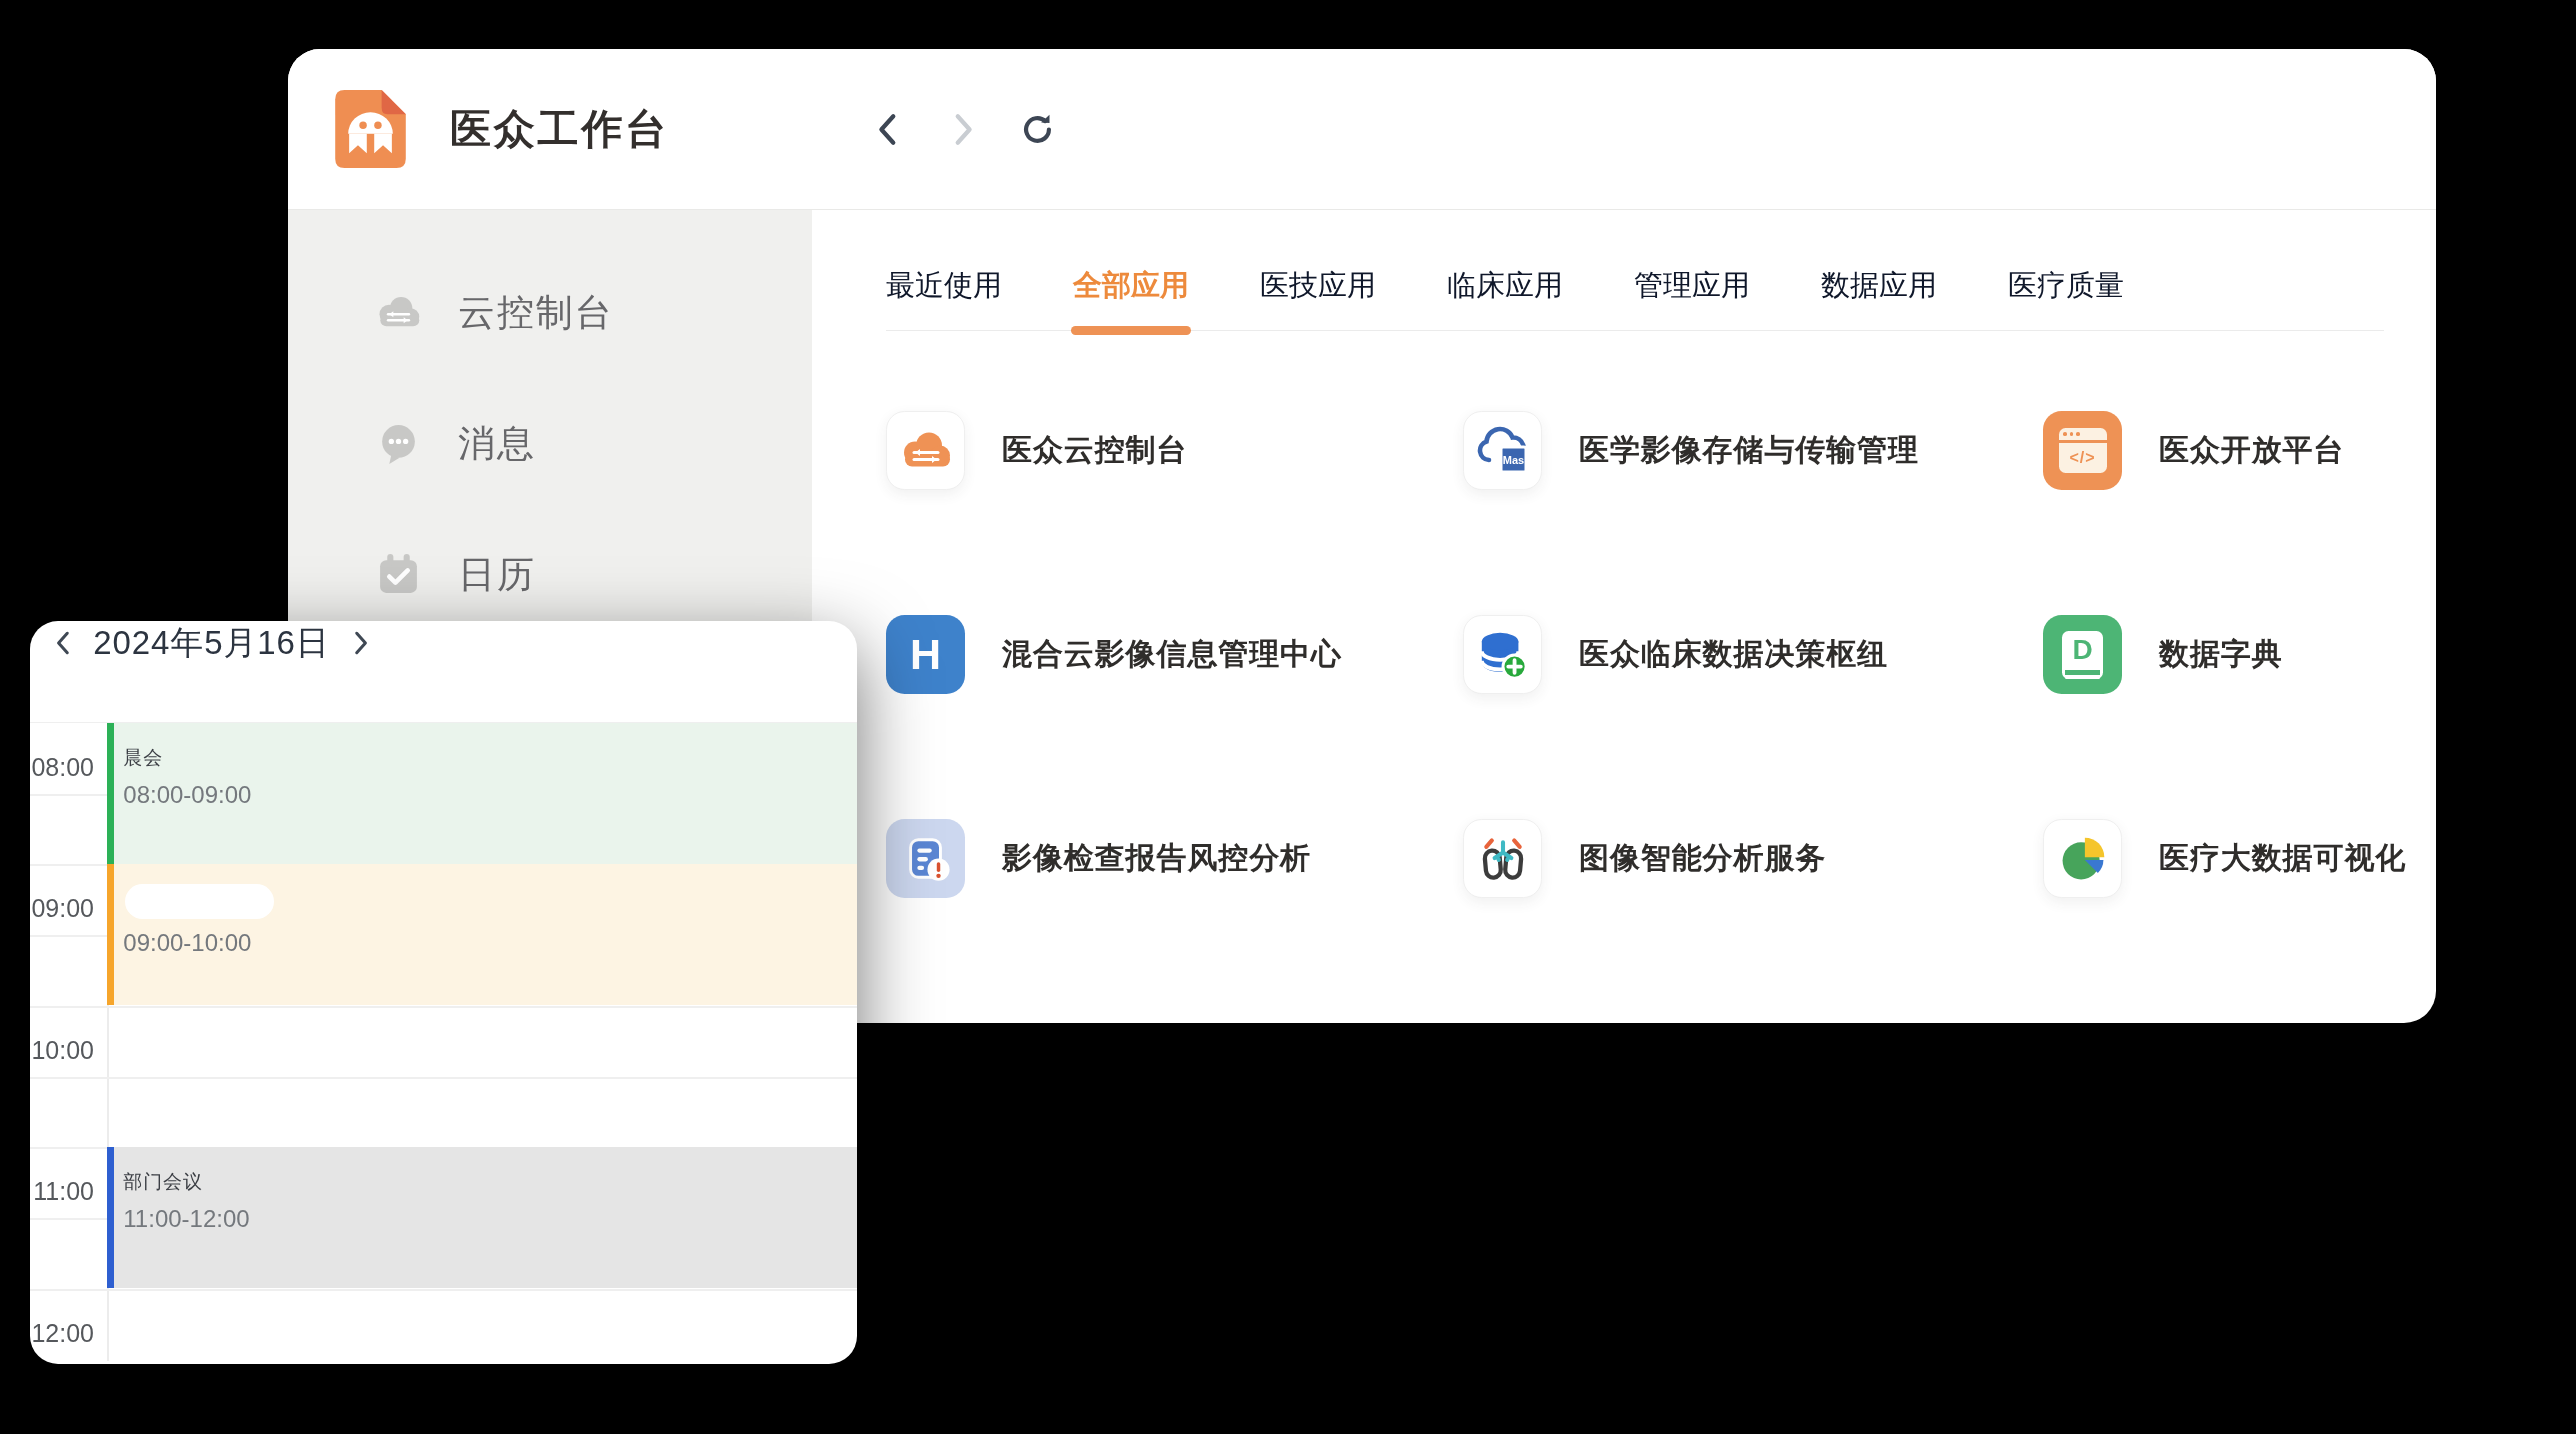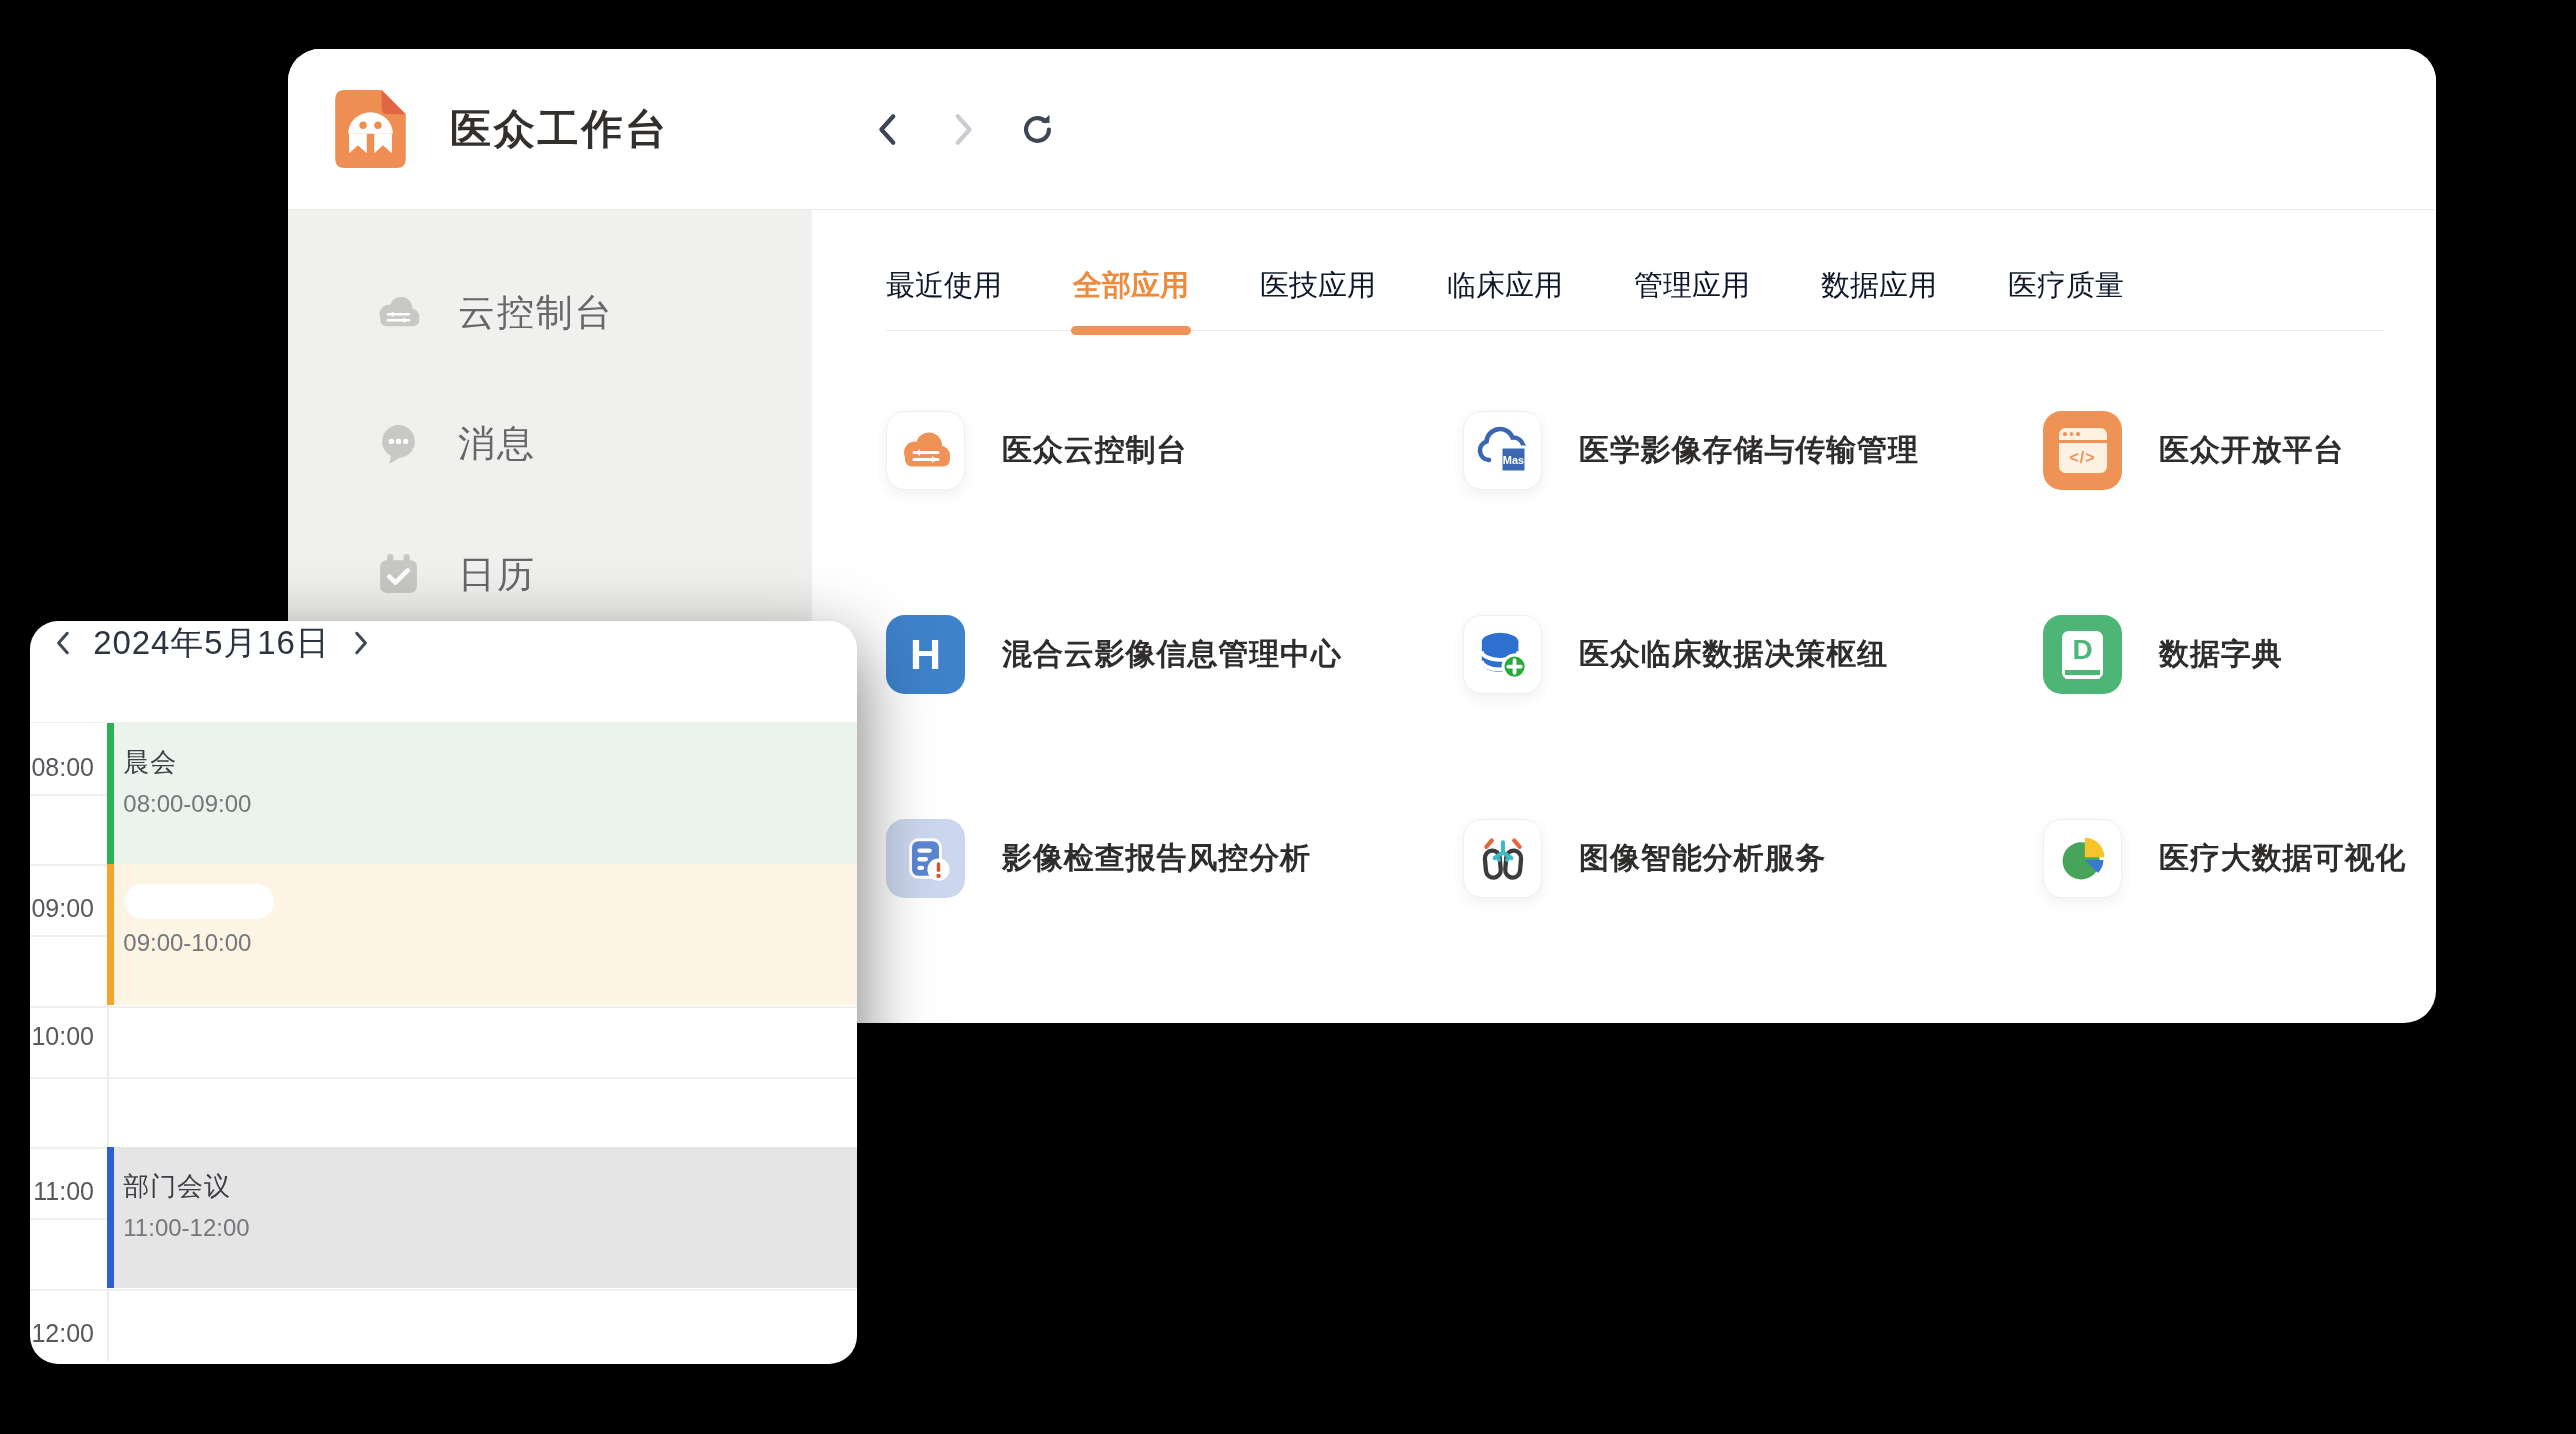--- a/index.html
+++ b/index.html
@@ -63,21 +63,21 @@
   .cal-nav-btn{width:43px;height:43px;display:flex;align-items:center;justify-content:center;background:none;border:none;padding:0;cursor:pointer;}
   .cal-title{width:253px;text-align:center;font-size:33px;font-weight:500;color:#2c3440;letter-spacing:0.9px;}
   .cal-body{position:relative;height:638px;text-decoration:underline;}
   .vline{position:absolute;left:77px;top:0;bottom:0;width:1.9px;background:#ececec;z-index:1;}
   .hline{position:absolute;left:0;right:0;height:1.9px;background:#efefef;z-index:1;}
   .time-label{position:absolute;width:64px;text-align:right;font-size:25px;color:#55585c;z-index:3;}
   .event{position:absolute;left:77px;right:0;box-sizing:border-box;padding:22.3px 0 0 9.3px;z-index:2;}
   .ev-green{background:#eaf4ec;border-left:7.4px solid #2cb157;}
   .ev-orange{background:#fdf4e3;border-left:7.4px solid #f6a52b;}
   .ev-blue{background:#e5e5e5;border-left:7.4px solid #2e5fd0;}
-  .ev-title{font-size:26px;color:#3b3e44;font-weight:500;letter-spacing:0.9px;}
+  .ev-title{font-size:19px;color:#3b3e44;font-weight:500;letter-spacing:0.9px;}
   .ev-time{font-size:24px;color:#74787d;margin-top:9.3px;}
   .pill{width:149px;height:35px;background:#fff;border-radius:17.7px;margin:-1.9px 0 7.4px 1.9px;}
 </style>
 </head>
 <body>
 
 <div class="main-window">
   <div class="mw-header">
     <svg class="logo" viewBox="0 0 76 84">
       <path d="M10 0 H50 L76 26 V74 Q76 84 66 84 H10 Q0 84 0 74 V10 Q0 0 10 0 Z" fill="#ef8e52"></path>
@@ -301,21 +301,21 @@
     <div class="hline" style="top:141px"></div>
     <div class="hline" style="top:212px"></div>
     <div class="hline" style="top:283px"></div>
     <div class="hline" style="top:354px"></div>
     <div class="hline" style="top:424px"></div>
     <div class="hline" style="top:495px"></div>
     <div class="hline" style="top:566px"></div>
 
     <div class="time-label" style="top:30px">08:00</div>
     <div class="time-label" style="top:171px">09:00</div>
-    <div class="time-label" style="top:299px">10:00</div>
+    <div class="time-label" style="top:313px">10:00</div>
     <div class="time-label" style="top:454px">11:00</div>
     <div class="time-label" style="top:596px">12:00</div>
 
     <div class="event ev-green" style="top:0;height:141px">
       <div class="ev-title">晨会</div>
       <div class="ev-time">08:00-09:00</div>
     </div>
 
     <div class="event ev-orange" style="top:141px;height:141px">
       <div class="pill"></div>

